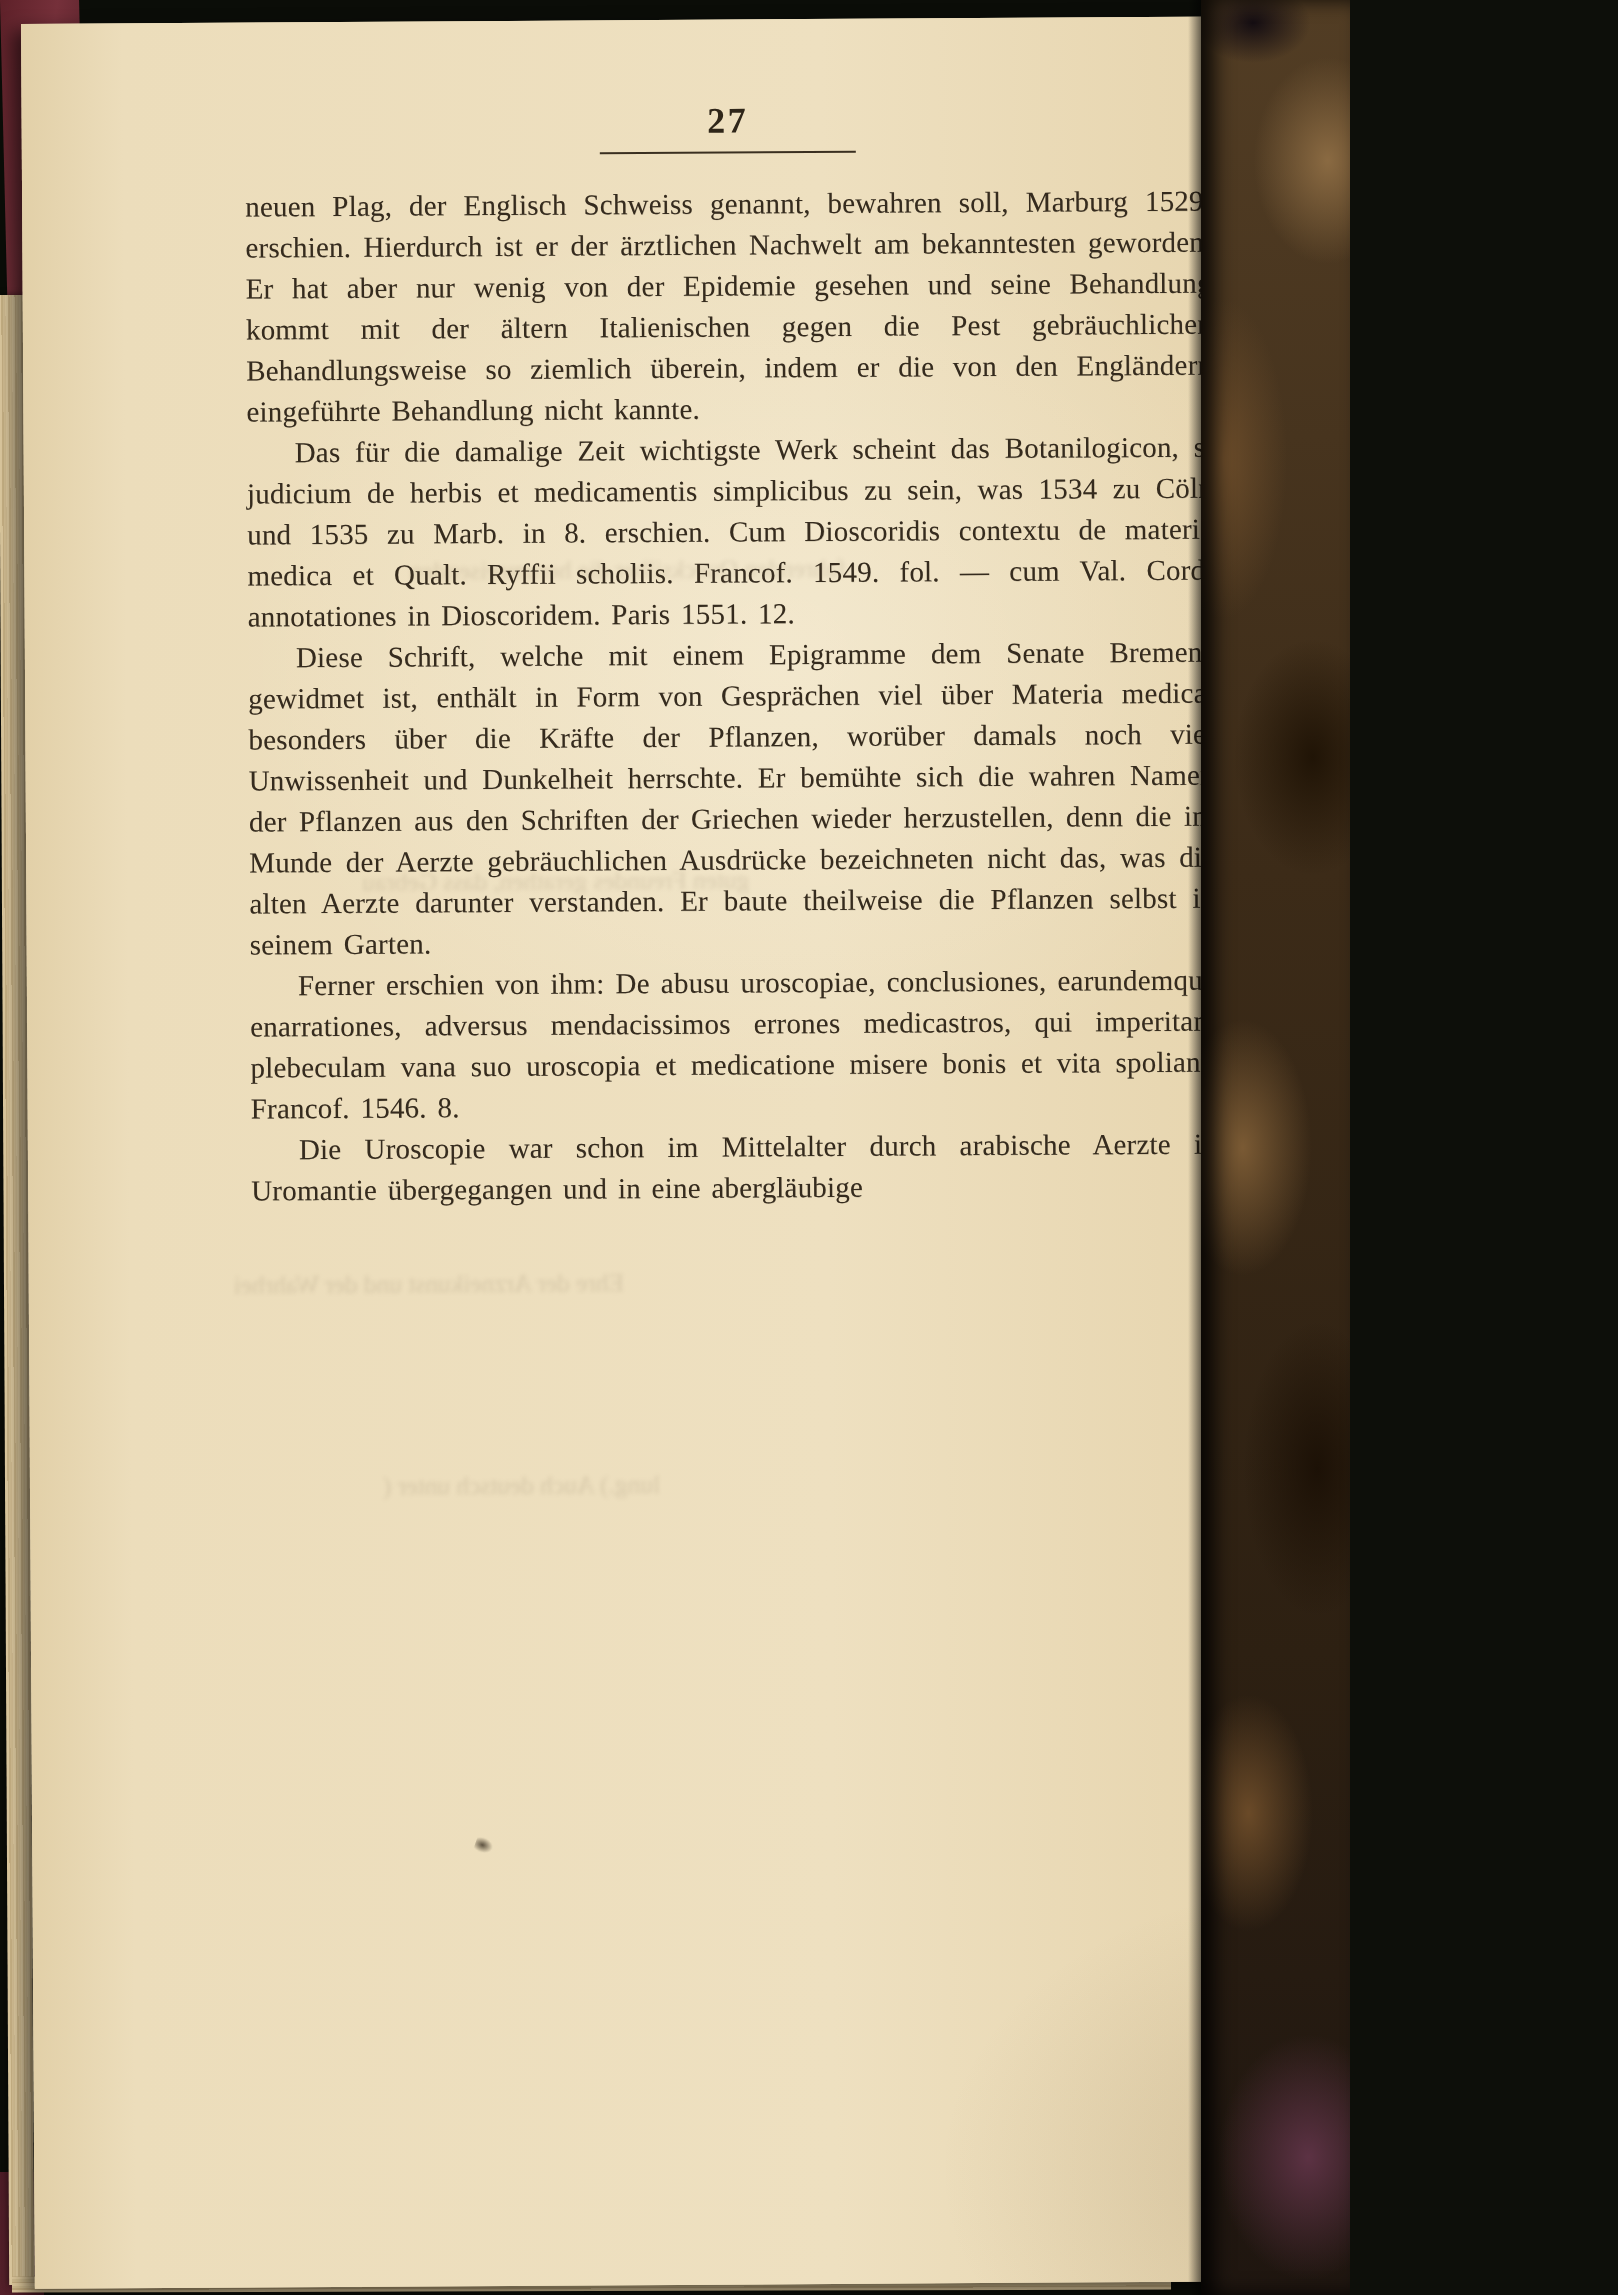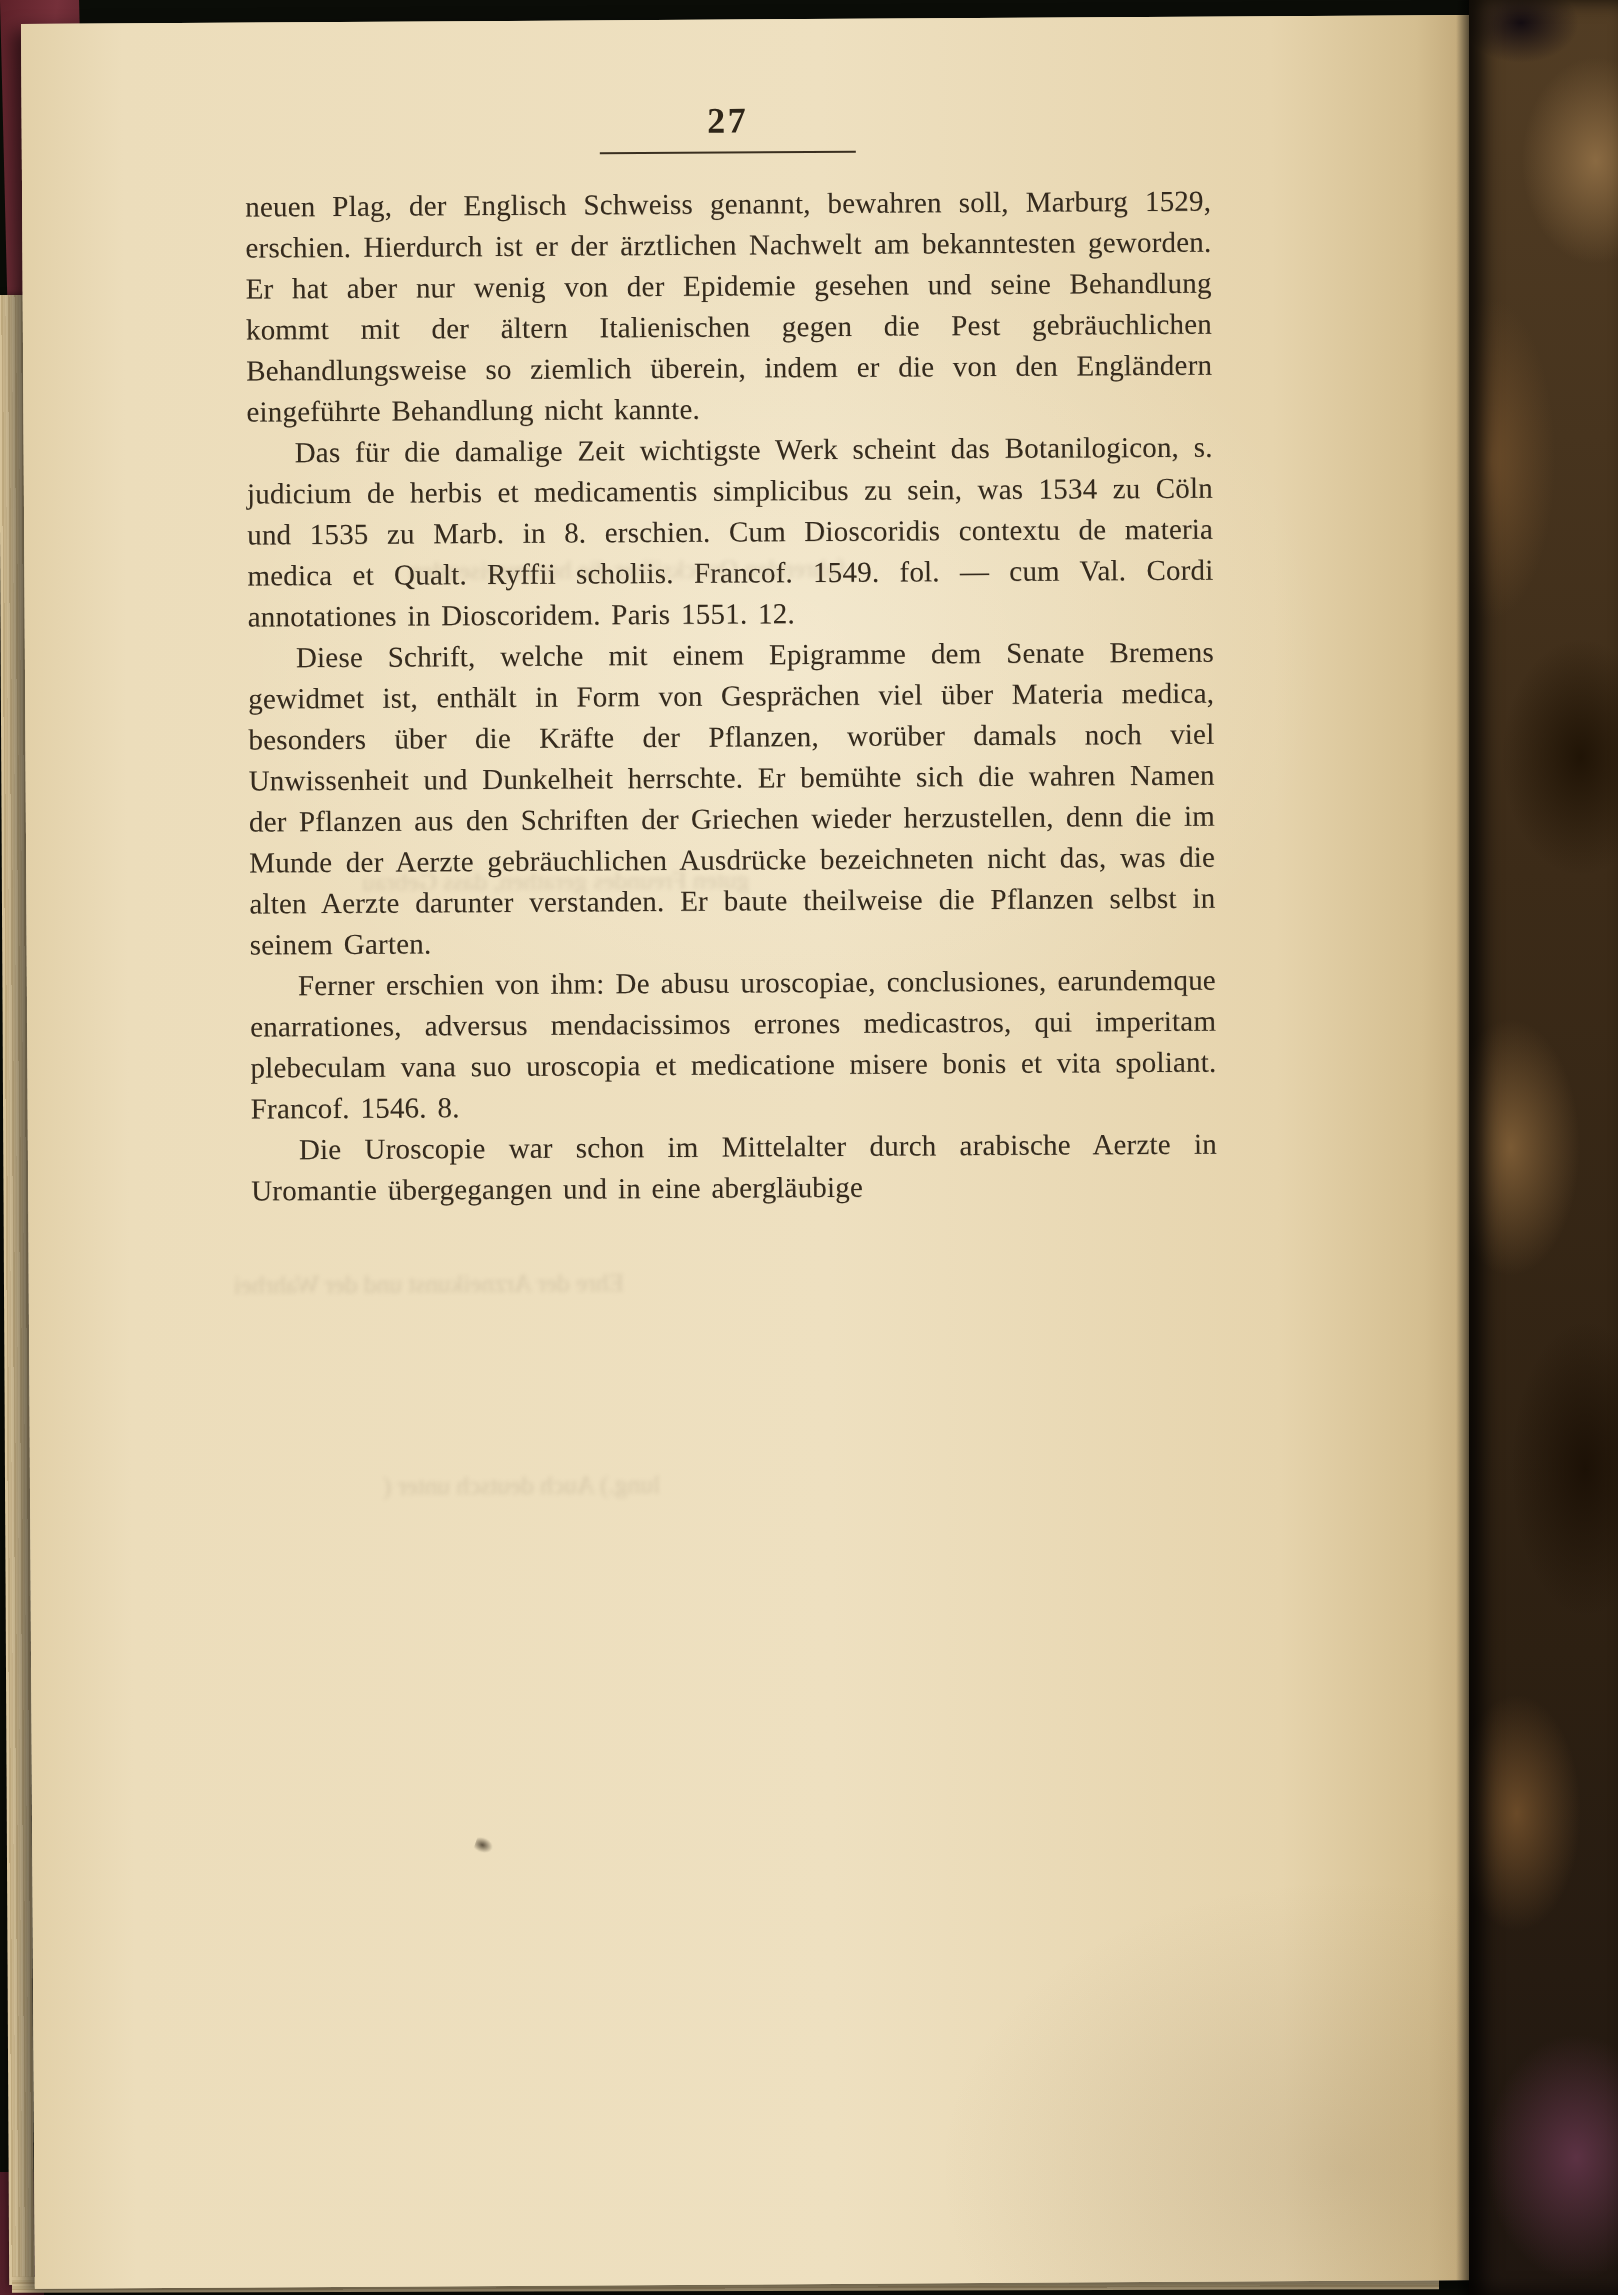--- a/index.html
+++ b/index.html
@@ -2,21 +2,21 @@
 <html style="font-size:13px"><head>
 <meta charset="utf-8">
 <style>
   html, body {
     margin: 0;
     padding: 0;
     background: #0d0f0a;
   }
   .scene {
     position: relative;
-    width: 1618px;
+    width: 1350px;
     height: 2295px;
     overflow: hidden;
     background:
       radial-gradient(ellipse 984px 738px at 40% 40%, #14160f 0%, #0b0d08 80%),
       #0b0d08;
     font-family: "Liberation Serif", serif;
   }
 
   
   .cover-red {

